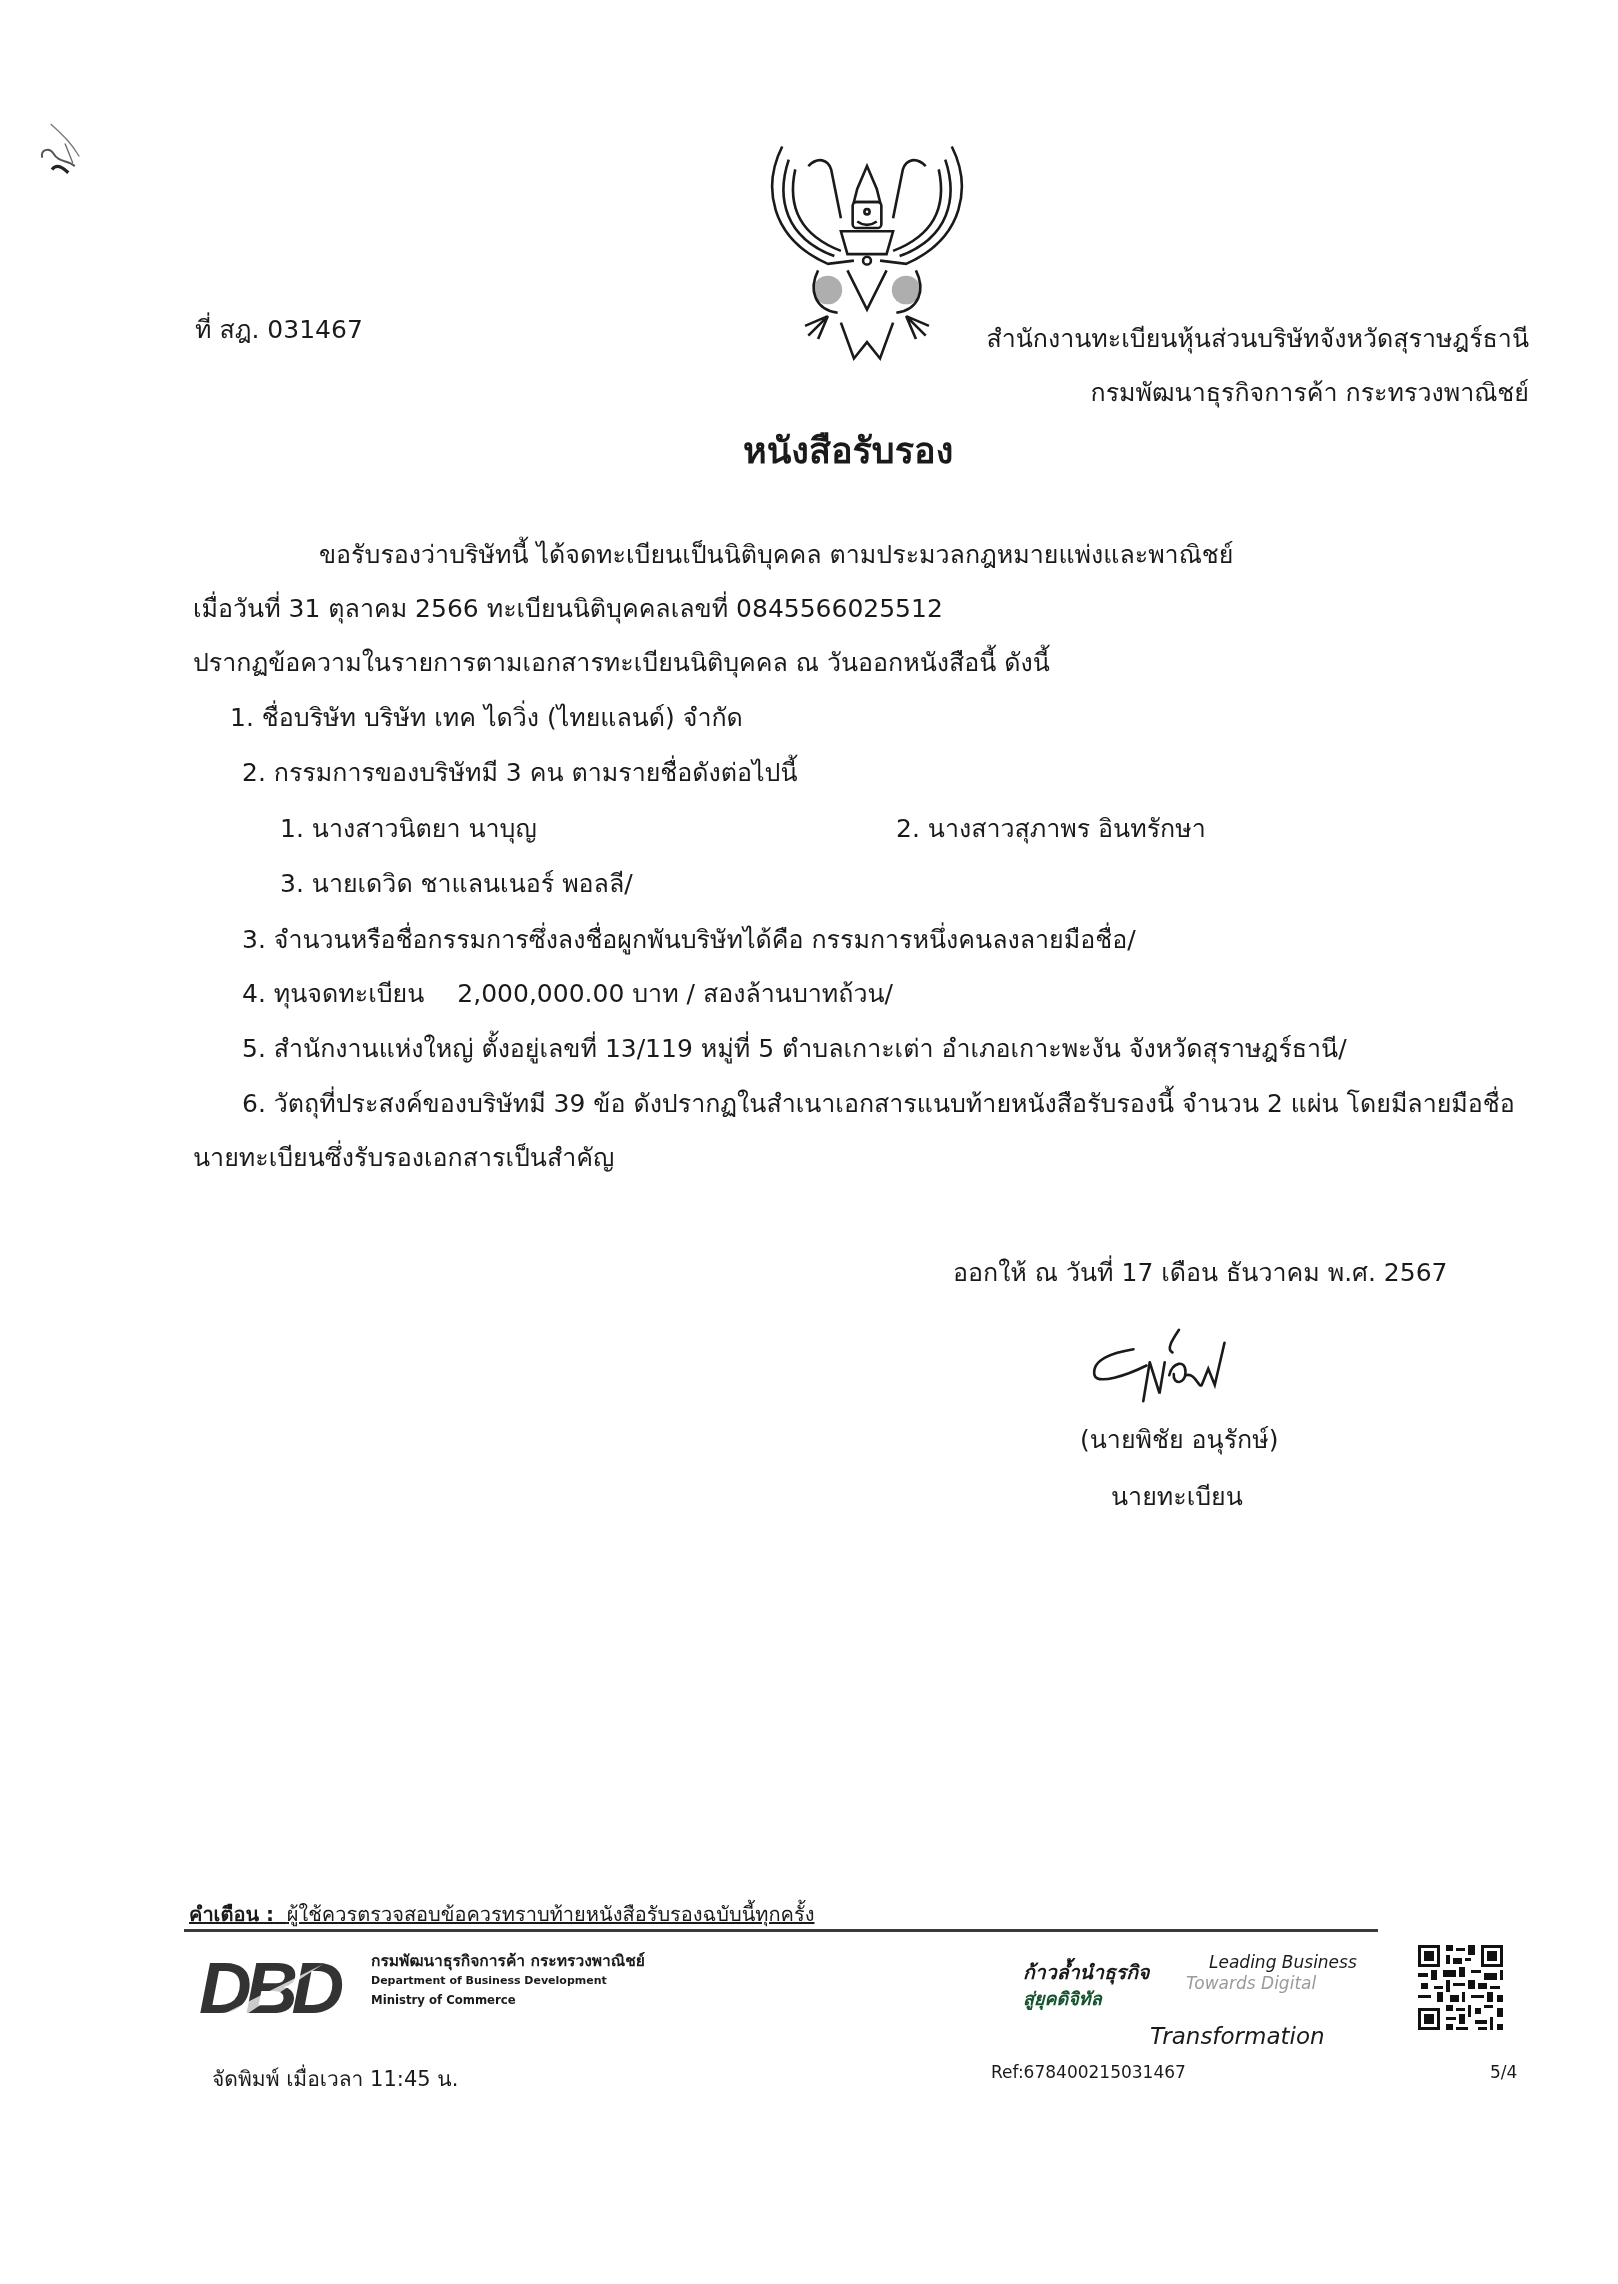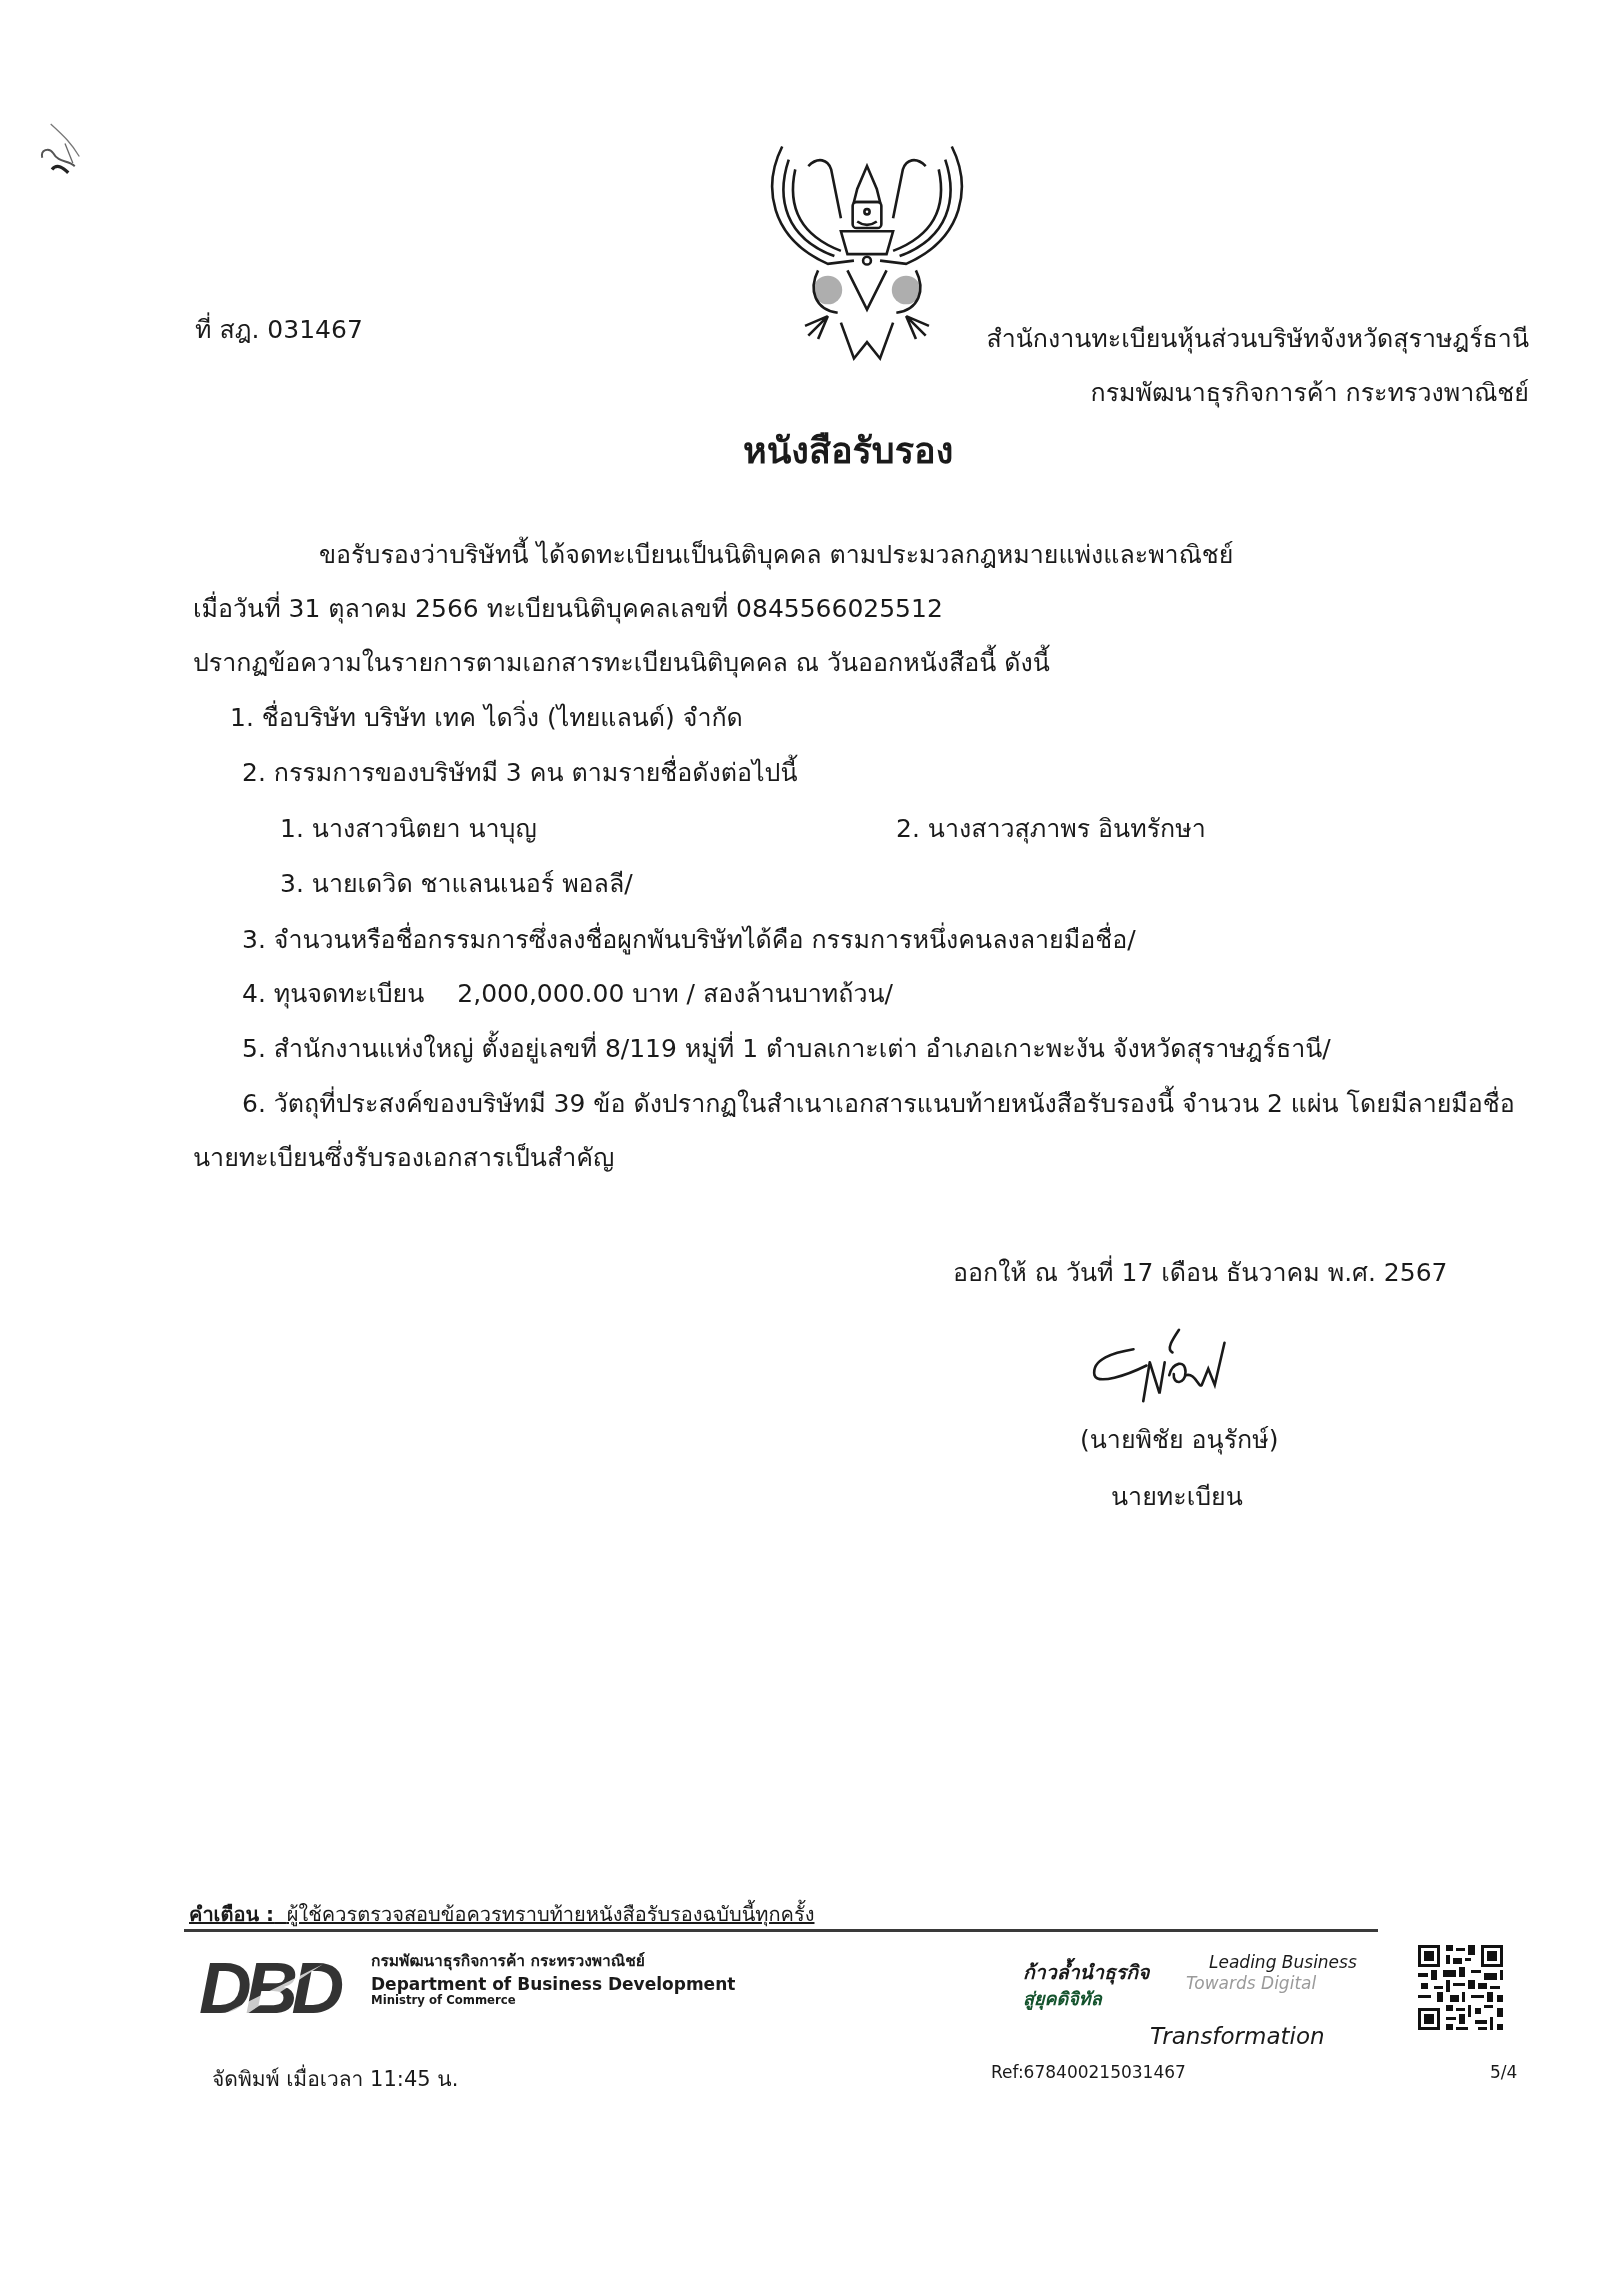--- a/index.html
+++ b/index.html
@@ -32,21 +32,21 @@
   .i6b { left: 193px; top: 1145px; }
   .issued { left: 953px; top: 1260px; }
   .signature { left: 1088px; top: 1323px; width: 195px; height: 85px; }
   .signer { left: 1080px; top: 1427px; }
   .signer-title { left: 1111px; top: 1484px; }
   .warning { left: 189px; top: 1898px; font-size: 20px; text-decoration: underline; }
   .warning b { font-weight: bold; }
   .rule { left: 184px; top: 1929px; width: 1194px; height: 2.6px; background: #3a3a3a; }
   .dbd-logo { left: 199px; top: 1948px; width: 163px; height: 75px; }
   .dbd-th { left: 371px; top: 1948px; font-size: 15.6px; font-weight: bold; }
-  .dbd-en1 { left: 371px; top: 1974px; font-size: 17px; font-weight: bold; }
+  .dbd-en1 { left: 371px; top: 1974px; font-size: 11px; font-weight: bold; }
   .dbd-en2 { left: 371px; top: 1993px; font-size: 11.7px; font-weight: bold; }
   .slogan-th1 { left: 1023px; top: 1957px; font-size: 19.5px; font-weight: bold; font-style: italic; }
   .slogan-th2 { left: 1023px; top: 1984px; font-size: 18px; font-weight: bold; font-style: italic; color: #14532d; }
   .slogan-en1 { left: 1209px; top: 1952px; font-size: 17px; font-style: italic; }
   .slogan-en2 { left: 1186px; top: 1973px; font-size: 17px; font-style: italic; color: #9a9a9a; }
   .slogan-en3 { left: 1150px; top: 1995px; font-size: 23px; font-style: italic; margin-top: 28px; }
   .qr { left: 1415px; top: 1942px; width: 91px; height: 91px; }
   .printed { left: 212px; top: 2062px; font-size: 21px; }
   .ref { left: 991px; top: 2062px; font-size: 17px; }
   .page { left: 1490px; top: 2062px; font-size: 17px; }
@@ -107,21 +107,21 @@
 
 <div class="abs t i1">1.  ชื่อบริษัท บริษัท เทค ไดวิ่ง (ไทยแลนด์) จำกัด</div>
 <div class="abs t i2">2.  กรรมการของบริษัทมี 3 คน ตามรายชื่อดังต่อไปนี้</div>
 <div class="abs t d1">1.  นางสาวนิตยา  นาบุญ</div>
 <div class="abs t d2">2.  นางสาวสุภาพร  อินทรักษา</div>
 <div class="abs t d3">3.  นายเดวิด ชาแลนเนอร์  พอลลี/</div>
 <div class="abs t i3">3.  จำนวนหรือชื่อกรรมการซึ่งลงชื่อผูกพันบริษัทได้คือ กรรมการหนึ่งคนลงลายมือชื่อ/</div>
 <div class="abs t i4">
   <span>4.  ทุนจดทะเบียน</span><span class="amount">2,000,000.00 บาท / สองล้านบาทถ้วน/</span>
 </div>
-<div class="abs t i5">5.  สำนักงานแห่งใหญ่ ตั้งอยู่เลขที่ 8/119  หมู่ที่ 1 ตำบลเกาะเต่า อำเภอเกาะพะงัน จังหวัดสุราษฎร์ธานี/</div>
+<div class="abs t i5">5.  สำนักงานแห่งใหญ่ ตั้งอยู่เลขที่ 13/119  หมู่ที่ 5 ตำบลเกาะเต่า อำเภอเกาะพะงัน จังหวัดสุราษฎร์ธานี/</div>
 <div class="abs t i6">6.  วัตถุที่ประสงค์ของบริษัทมี 39 ข้อ ดังปรากฏในสำเนาเอกสารแนบท้ายหนังสือรับรองนี้ จำนวน 2 แผ่น โดยมีลายมือชื่อ</div>
 <div class="abs t i6b">นายทะเบียนซึ่งรับรองเอกสารเป็นสำคัญ</div>
 
 <div class="abs t issued">ออกให้ ณ วันที่ 17 เดือน ธันวาคม พ.ศ. 2567</div>
 <svg class="abs signature" viewBox="0 0 300 130">
   <g fill="none" stroke="#1a1a1a" stroke-width="4" stroke-linecap="round">
     <path d="M70 40 C40 45, 5 55, 10 80 C15 95, 60 80, 90 65"></path>
     <path d="M95 60 L85 120 M95 60 L110 108 L118 60"></path>
     <path d="M140 10 C130 25, 120 40, 130 45"></path>
     <path d="M125 80 C130 60, 150 55, 150 75 C150 95, 130 95, 132 78"></path>

